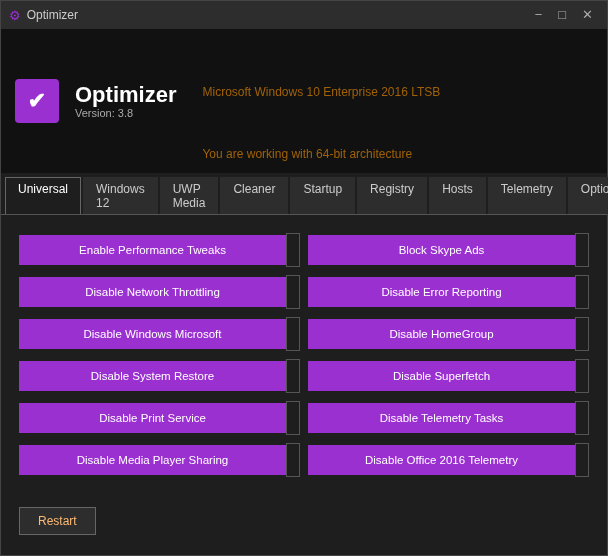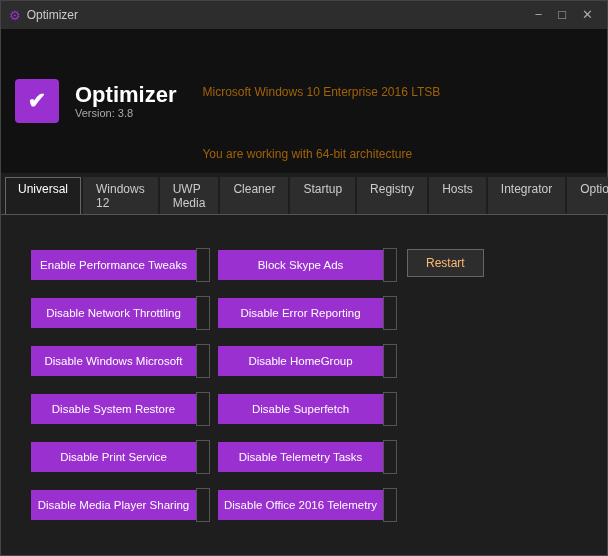--- a/index.html
+++ b/index.html
@@ -134,24 +134,24 @@
     .tab.active {
       background: #1e1e1e;
       border-color: #666;
       border-bottom-color: #1e1e1e;
       color: #fff;
     }
 
     .content {
       background: #1e1e1e;
       flex: 1;
-      padding: 30px;
-      display: flex;
-      flex-direction: row;
-      gap: 10px;
+      padding: 18px;
+      display: flex;
+      flex-direction: column;
+      gap: 26px;
     }
 
     .buttons-grid {
       display: grid;
       grid-template-columns: 1fr 1fr;
       gap: 8px;
     }
 
     .action-btn-wrapper {
       display: flex;
@@ -224,21 +224,21 @@
   </div>
 
   <div class="tabs-bar">
     <div class="tab active">Universal</div>
     <div class="tab">Windows 12</div>
     <div class="tab">UWP Media</div>
     <div class="tab">Cleaner</div>
     <div class="tab">Startup</div>
     <div class="tab">Registry</div>
     <div class="tab">Hosts</div>
-    <div class="tab">Integrator</div>
+    <div class="tab">Telemetry</div>
     <div class="tab">Options</div>
   </div>
 
   <div class="content">
     <div class="buttons-grid">
 
       <div class="action-btn-wrapper">
         <button class="action-btn">Enable Performance Tweaks</button>
         <div class="btn-indicator"></div>
       </div>

